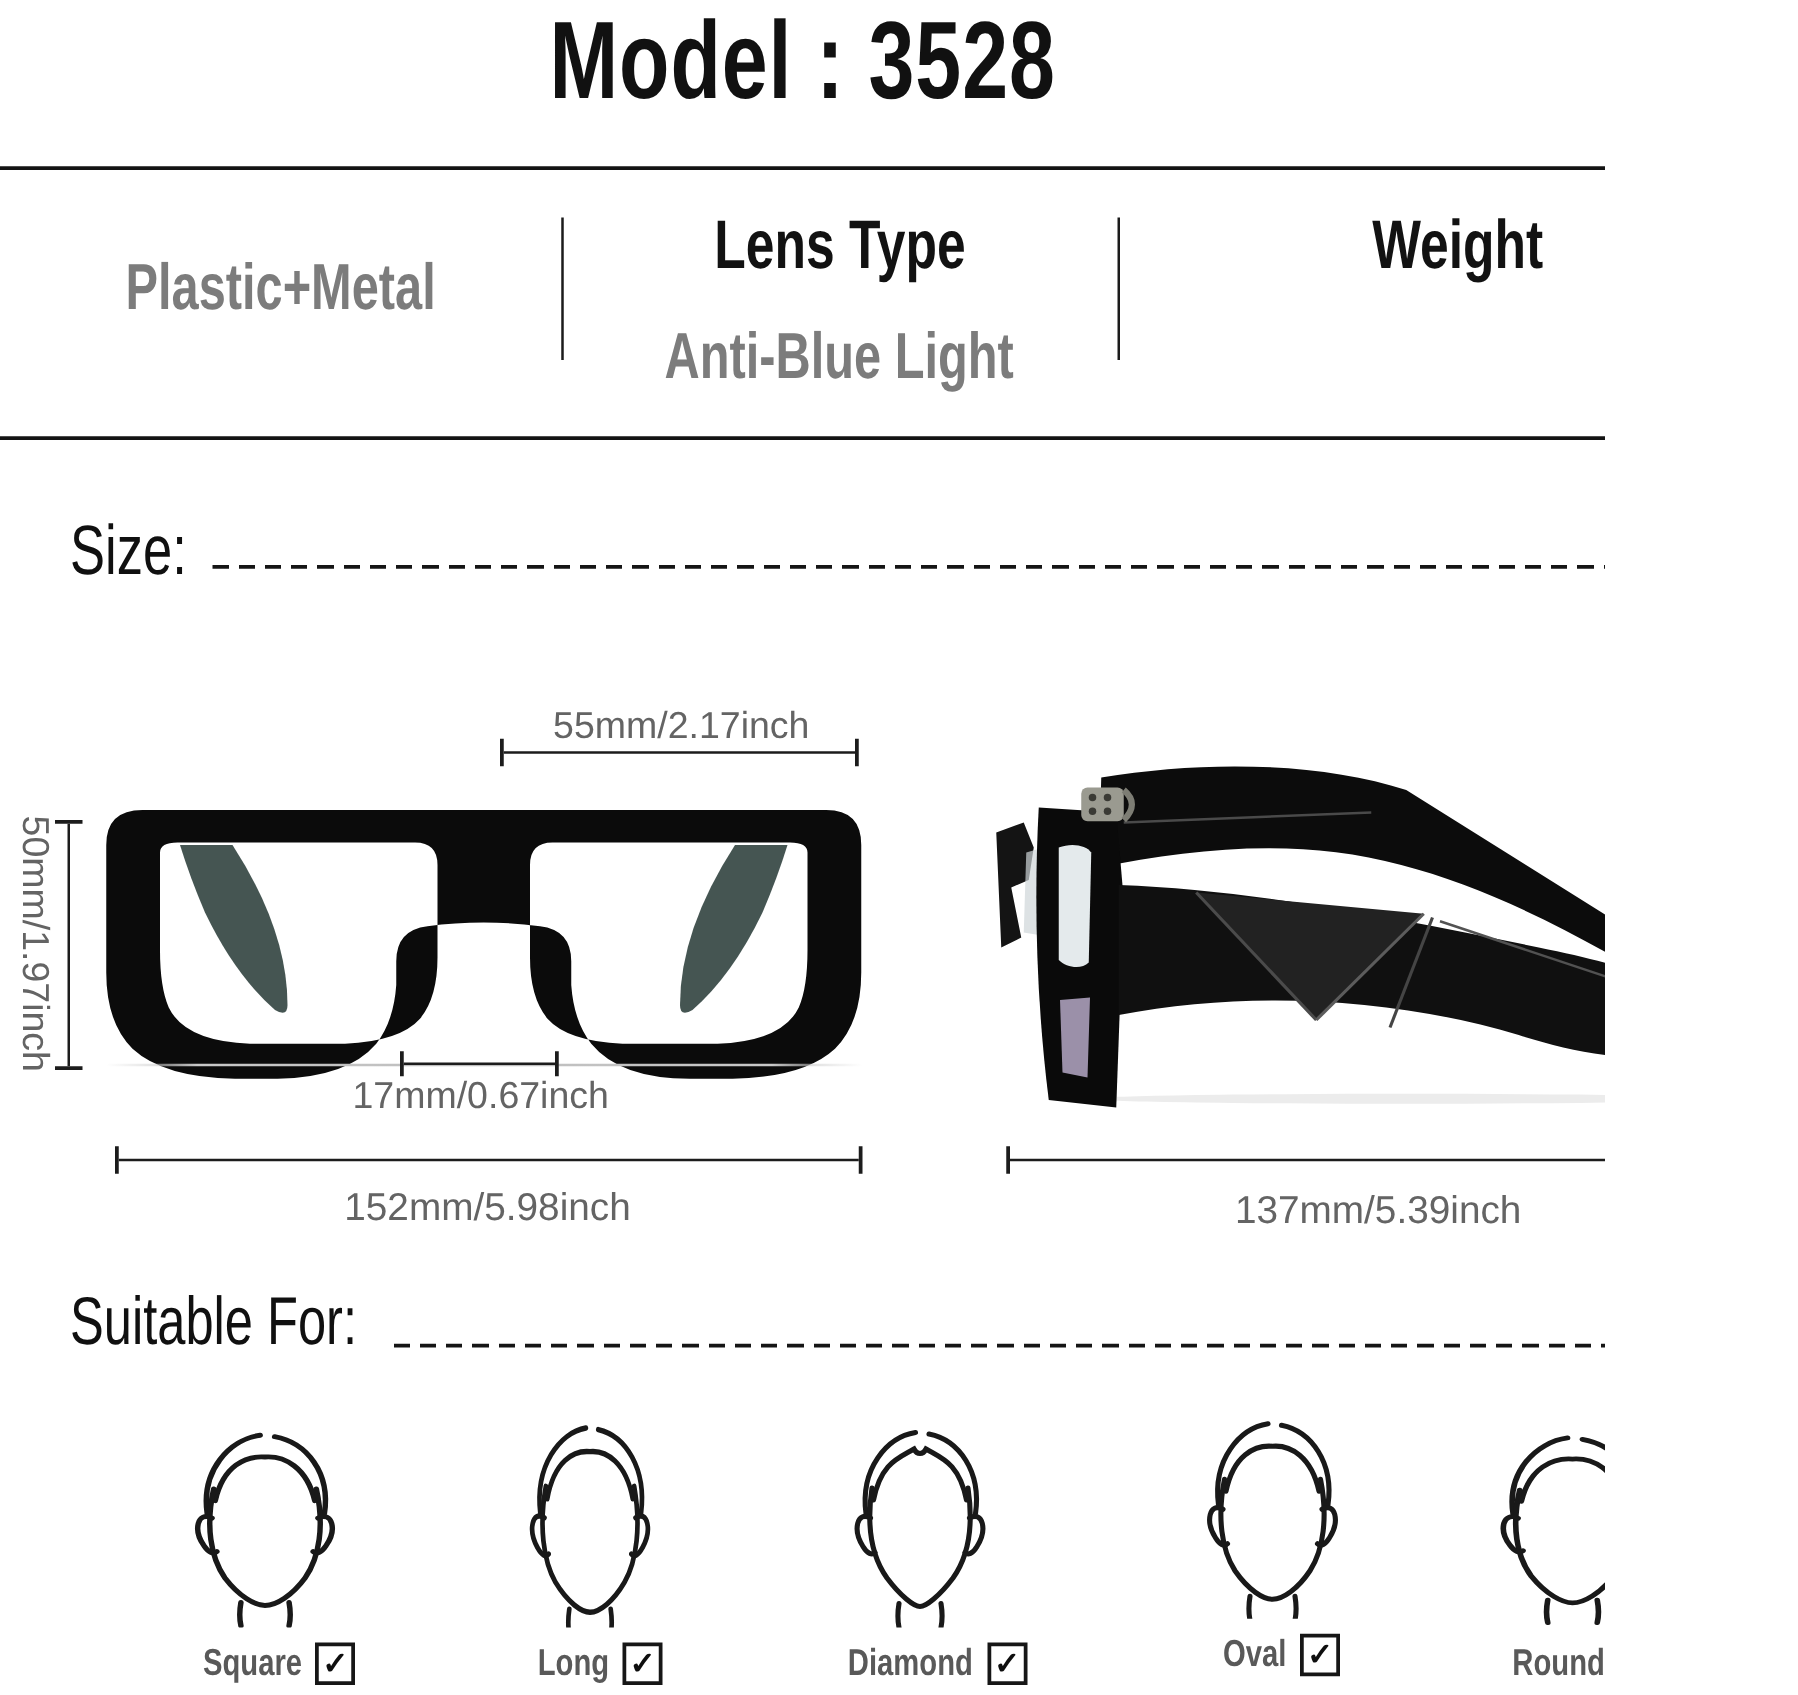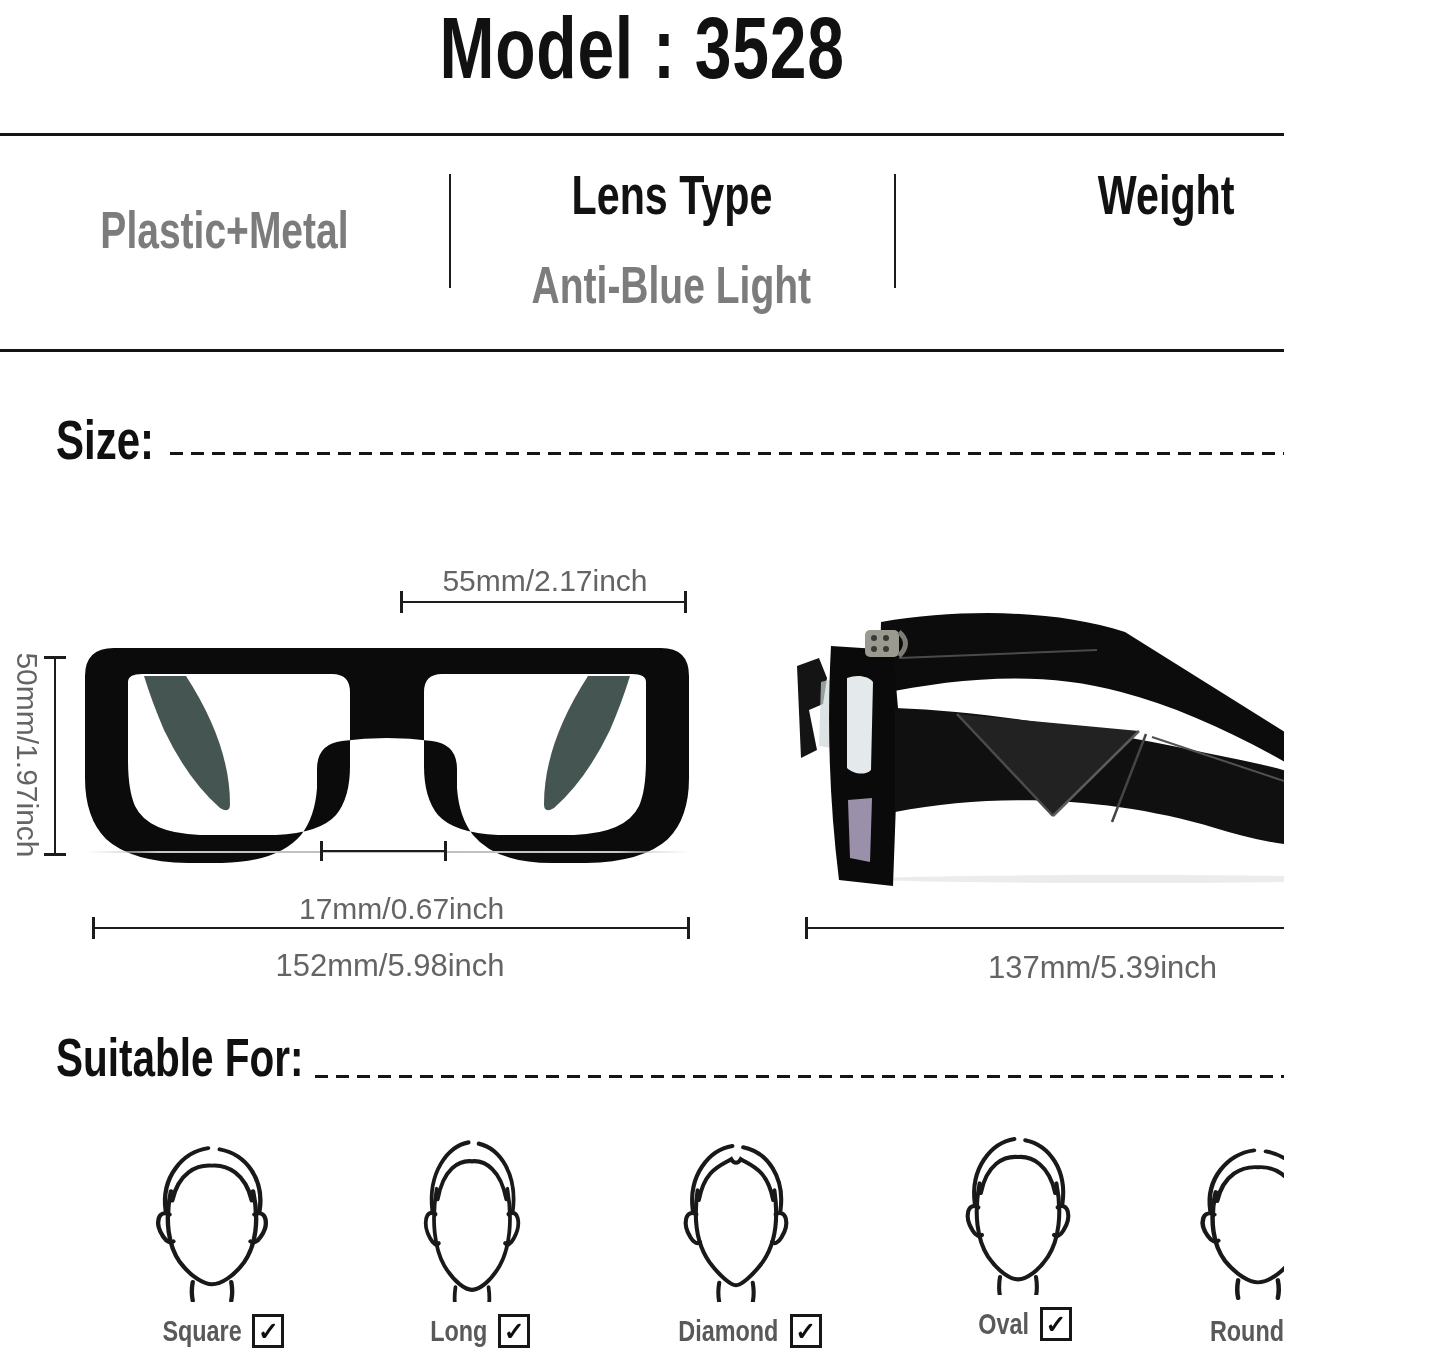--- a/index.html
+++ b/index.html
@@ -13,21 +13,21 @@
 
   .title{top:2px;left:0;width:100%;text-align:center;font-size:88px;font-weight:800;line-height:1.05;letter-spacing:1px;}
 
   .hline{left:0;width:1438px;height:3px;background:#141414;}
 
   .spec-cell{top:168px;height:150px;text-align:center;}
   .spec-label{font-size:55px;font-weight:800;line-height:1;color:#121212;}
   .spec-value{font-size:52px;font-weight:700;line-height:1;color:#7c7c7c;margin-top:36px;}
   .vdivider{top:174px;width:2px;height:114px;background:#1b1b1b;}
 
-  .section-head{font-size:56px;font-weight:700;line-height:1;color:#101010;text-align:center;}
+  .section-head{font-size:56px;font-weight:400;line-height:1;color:#101010;text-align:center;}
   .dashline{height:3px;background:repeating-linear-gradient(90deg,#151515 0 13px,transparent 13px 21px);}
 
   .dimlabel{font-size:30px;color:#646464;text-align:center;white-space:nowrap;line-height:1;}
   .dimh{height:22px;border-left:3px solid #1c1c1c;border-right:3px solid #1c1c1c;
         background:linear-gradient(#1c1c1c,#1c1c1c) center/100% 2px no-repeat;}
   .dimv{width:22px;border-top:3px solid #1c1c1c;border-bottom:3px solid #1c1c1c;
         background:linear-gradient(#1c1c1c,#1c1c1c) center/2px 100% no-repeat;}
   .rot90{transform:rotate(90deg);transform-origin:center;}
 
   .shadowline{height:2px;background:linear-gradient(90deg,transparent,#c9c9c9 12%,#bdbdbd 50%,#c9c9c9 88%,transparent);}
@@ -85,21 +85,21 @@
   </svg>
   <div class="abs shadowline" style="left:85px;top:851px;width:605px;"></div>
 
   <div class="abs dimlabel" style="left:400px;top:566px;width:290px;">55mm/2.17inch</div>
   <div class="abs dimh" style="left:400px;top:591px;width:281px;"></div>
 
   <div class="abs dimlabel rot90" style="left:-103px;top:740px;width:260px;">50mm/1.97inch</div>
   <div class="abs dimv" style="left:44px;top:656px;height:194px;"></div>
 
   <div class="abs dimh" style="left:320px;top:841px;width:121px;height:20px;"></div>
-  <div class="abs dimlabel" style="left:299px;top:862px;width:205px;margin-top:32px;">17mm/0.67inch</div>
+  <div class="abs dimlabel" style="left:282px;top:862px;width:205px;">17mm/0.67inch</div>
 
   <div class="abs dimh" style="left:92px;top:917px;width:592px;"></div>
   <div class="abs dimlabel" style="left:240px;top:950px;width:300px;font-size:31px;">152mm/5.98inch</div>
 
   <svg class="abs" style="left:795px;top:600px;" width="600" height="290" viewBox="0 0 600 290">
     <ellipse cx="330" cy="279" rx="250" ry="4" fill="#ececec"></ellipse>
     <ellipse cx="548" cy="268" rx="48" ry="4" fill="#e3e3e3"></ellipse>
 
     <path d="M2,66 L24,58 L32,78 L28,104 L14,110 L22,150 L6,158 Z" fill="#141414"></path>
     <path d="M26,82 L40,78 L36,148 L24,146 Z" fill="#cfd6d8" opacity=".7"></path>

